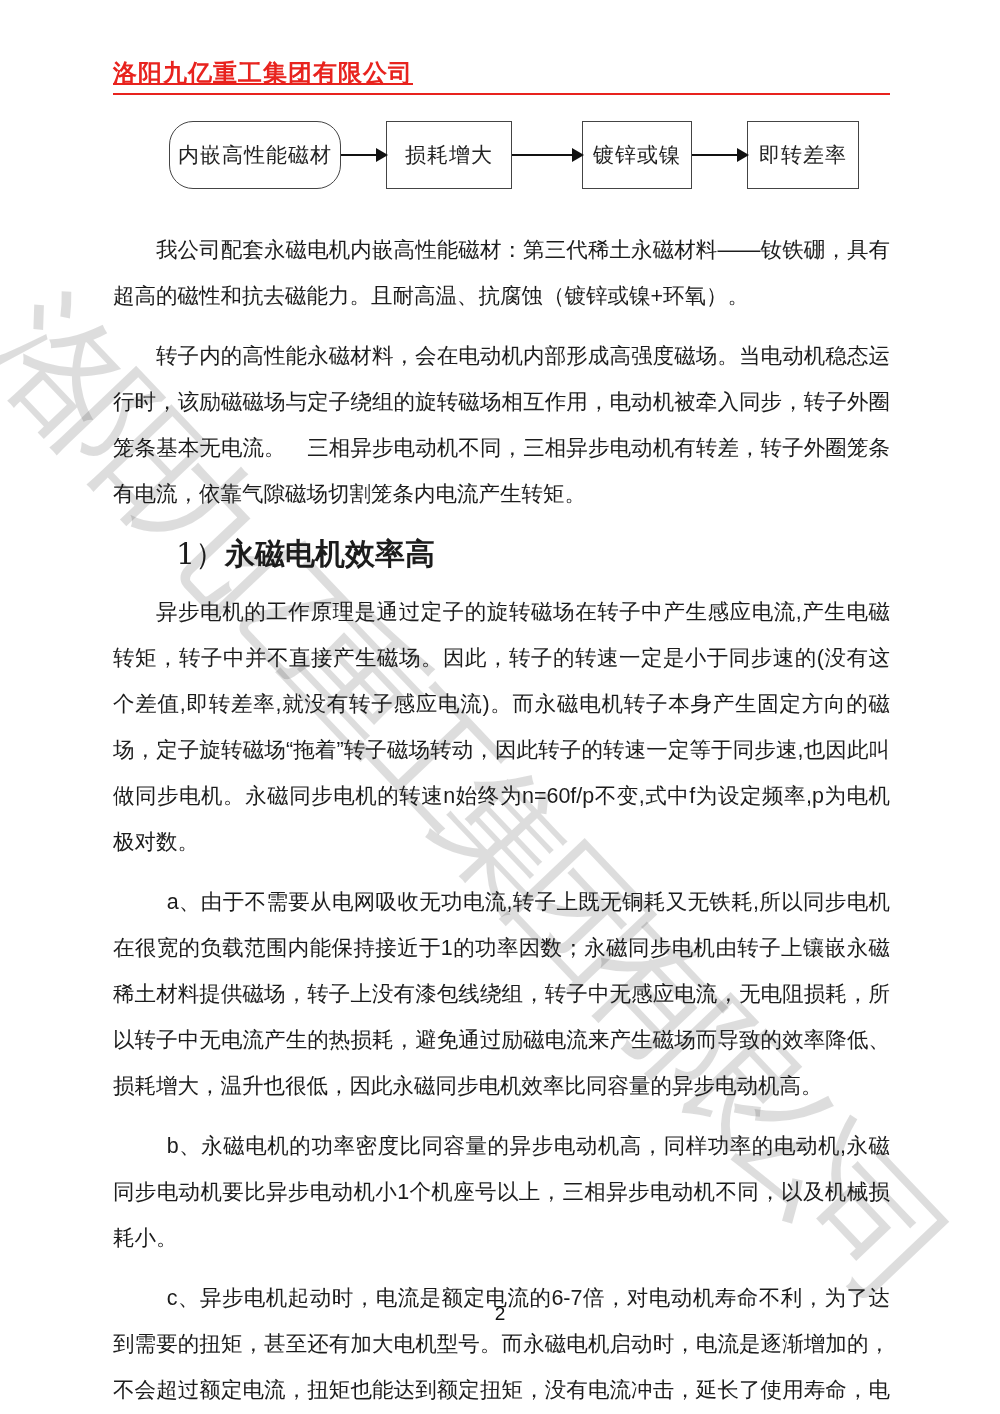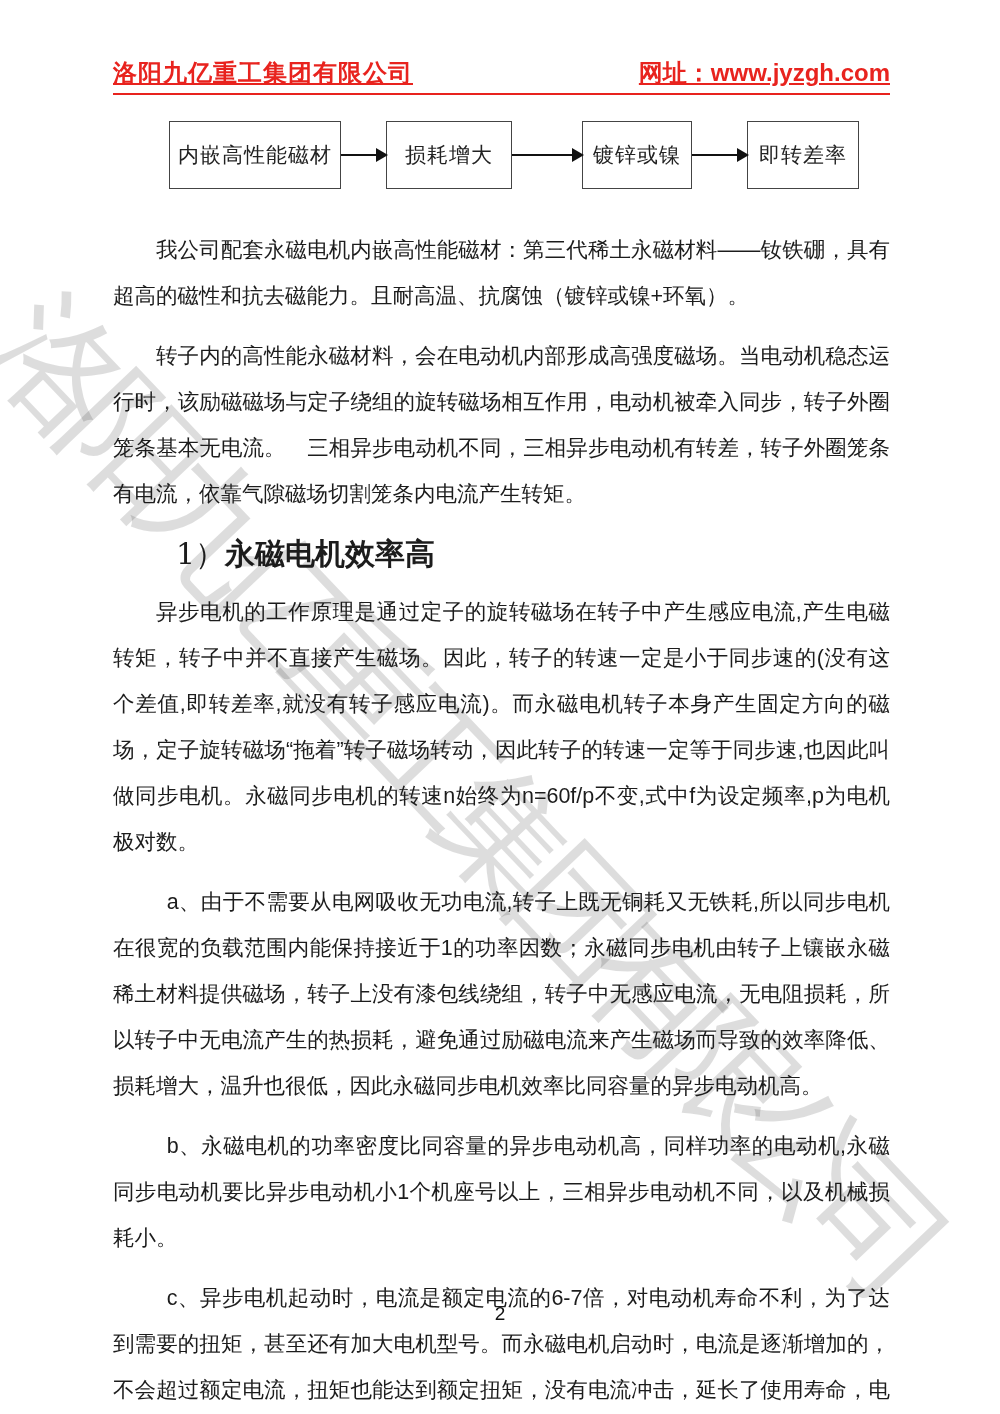--- a/index.html
+++ b/index.html
@@ -120,25 +120,24 @@
 <body>
 
 <div class="page">
 
   <div class="watermark">洛阳九亿重工集团有限公司</div>
 
   <div class="content">
 
     <div class="doc-header">
       <span class="company">洛阳九亿重工集团有限公司</span>
-      <span class="site">网址：www.jyzgh.com</span>
     </div>
 
     <div class="flowchart">
-      <div class="fc-box" style="width:170px;">内嵌高性能磁材</div>
+      <div class="fc-box" style="width:170px;border-radius:24px;">内嵌高性能磁材</div>
       <div class="fc-arrow" style="width:45px;"></div>
       <div class="fc-box" style="width:124px;">损耗增大</div>
       <div class="fc-arrow" style="width:70px;"></div>
       <div class="fc-box" style="width:108px;">镀锌或镍</div>
       <div class="fc-arrow" style="width:55px;"></div>
       <div class="fc-box" style="width:110px;">即转差率</div>
     </div>
 
     <div class="body-text">
       <p>我公司配套永磁电机内嵌高性能磁材：第三代稀土永磁材料——钕铁硼，具有超高的磁性和抗去磁能力。且耐高温、抗腐蚀（镀锌或镍+环氧）。</p>

